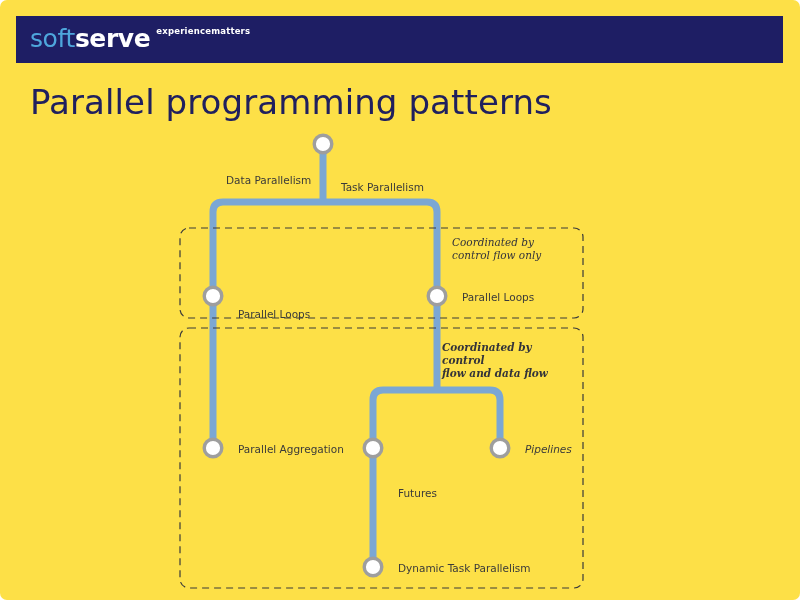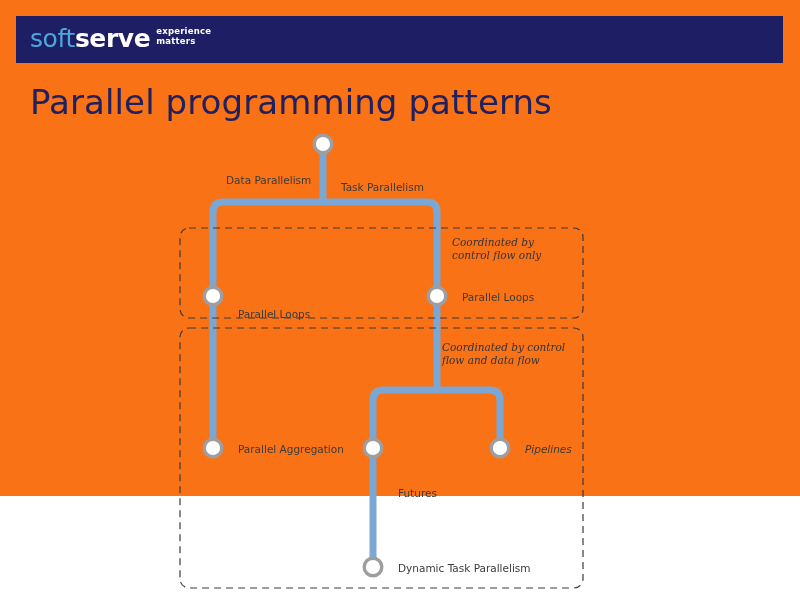--- a/index.html
+++ b/index.html
@@ -10,22 +10,23 @@
   body {
     width: 800px;
     height: 600px;
     background: #ffffff;
     font-family: "Liberation Sans", sans-serif;
     overflow: hidden;
   }
   .slide {
     position: relative;
     width: 800px;
-    height: 496px;
-    background: #f97316;
+    height: 600px;
+    background: #fde047;
+    border-radius: 7px;
   }
 
   
   .banner {
     position: absolute;
     left: 16px;
     top: 16px;
     width: 767px;
     height: 47px;
     background: #1e1e64;
@@ -51,21 +52,21 @@
     font-size: 25px;
     font-weight: bold;
     color: #ffffff;
     letter-spacing: -0.4px;
     line-height: 27px;
   }
   .logo-tag {
     margin-left: 6px;
     margin-top: 2px;
     display: flex;
-    flex-direction: column;
+    flex-direction: row;
     font-family: "DejaVu Sans", sans-serif;
     font-size: 8.5px;
     font-weight: bold;
     color: #ffffff;
     line-height: 9.5px;
     letter-spacing: 0.2px;
   }
 
   
   .page-title {
@@ -176,17 +177,17 @@
       <div class="edge-label" style="left: 226px; top: 174px;">Data Parallelism</div>
       <div class="edge-label" style="left: 341px; top: 181px;">Task Parallelism</div>
       <div class="node-label" style="left: 238px; top: 291px; margin-top: 17px;">Parallel Loops</div>
       <div class="node-label" style="left: 462px; top: 291px;">Parallel Loops</div>
       <div class="node-label" style="left: 238px; top: 443px;">Parallel Aggregation</div>
       <div class="node-label" style="left: 398px; top: 443px; margin-top: 44px;">Futures</div>
       <div class="node-label" style="left: 525px; top: 443px; font-style: italic;">Pipelines</div>
       <div class="node-label" style="left: 398px; top: 562px;">Dynamic Task Parallelism</div>
       <div class="group-caption" style="left: 452px; top: 236px; width: 120px;">Coordinated by
 control flow only</div>
-      <div class="group-caption" style="left: 442px; top: 341px; width: 130px;">Coordinated by control
+      <div class="group-caption" style="left: 442px; top: 341px; width: 130px; font-weight: bold;">Coordinated by control
 flow and data flow</div>
     </div>
 
 </div>
 
 </body></html>

